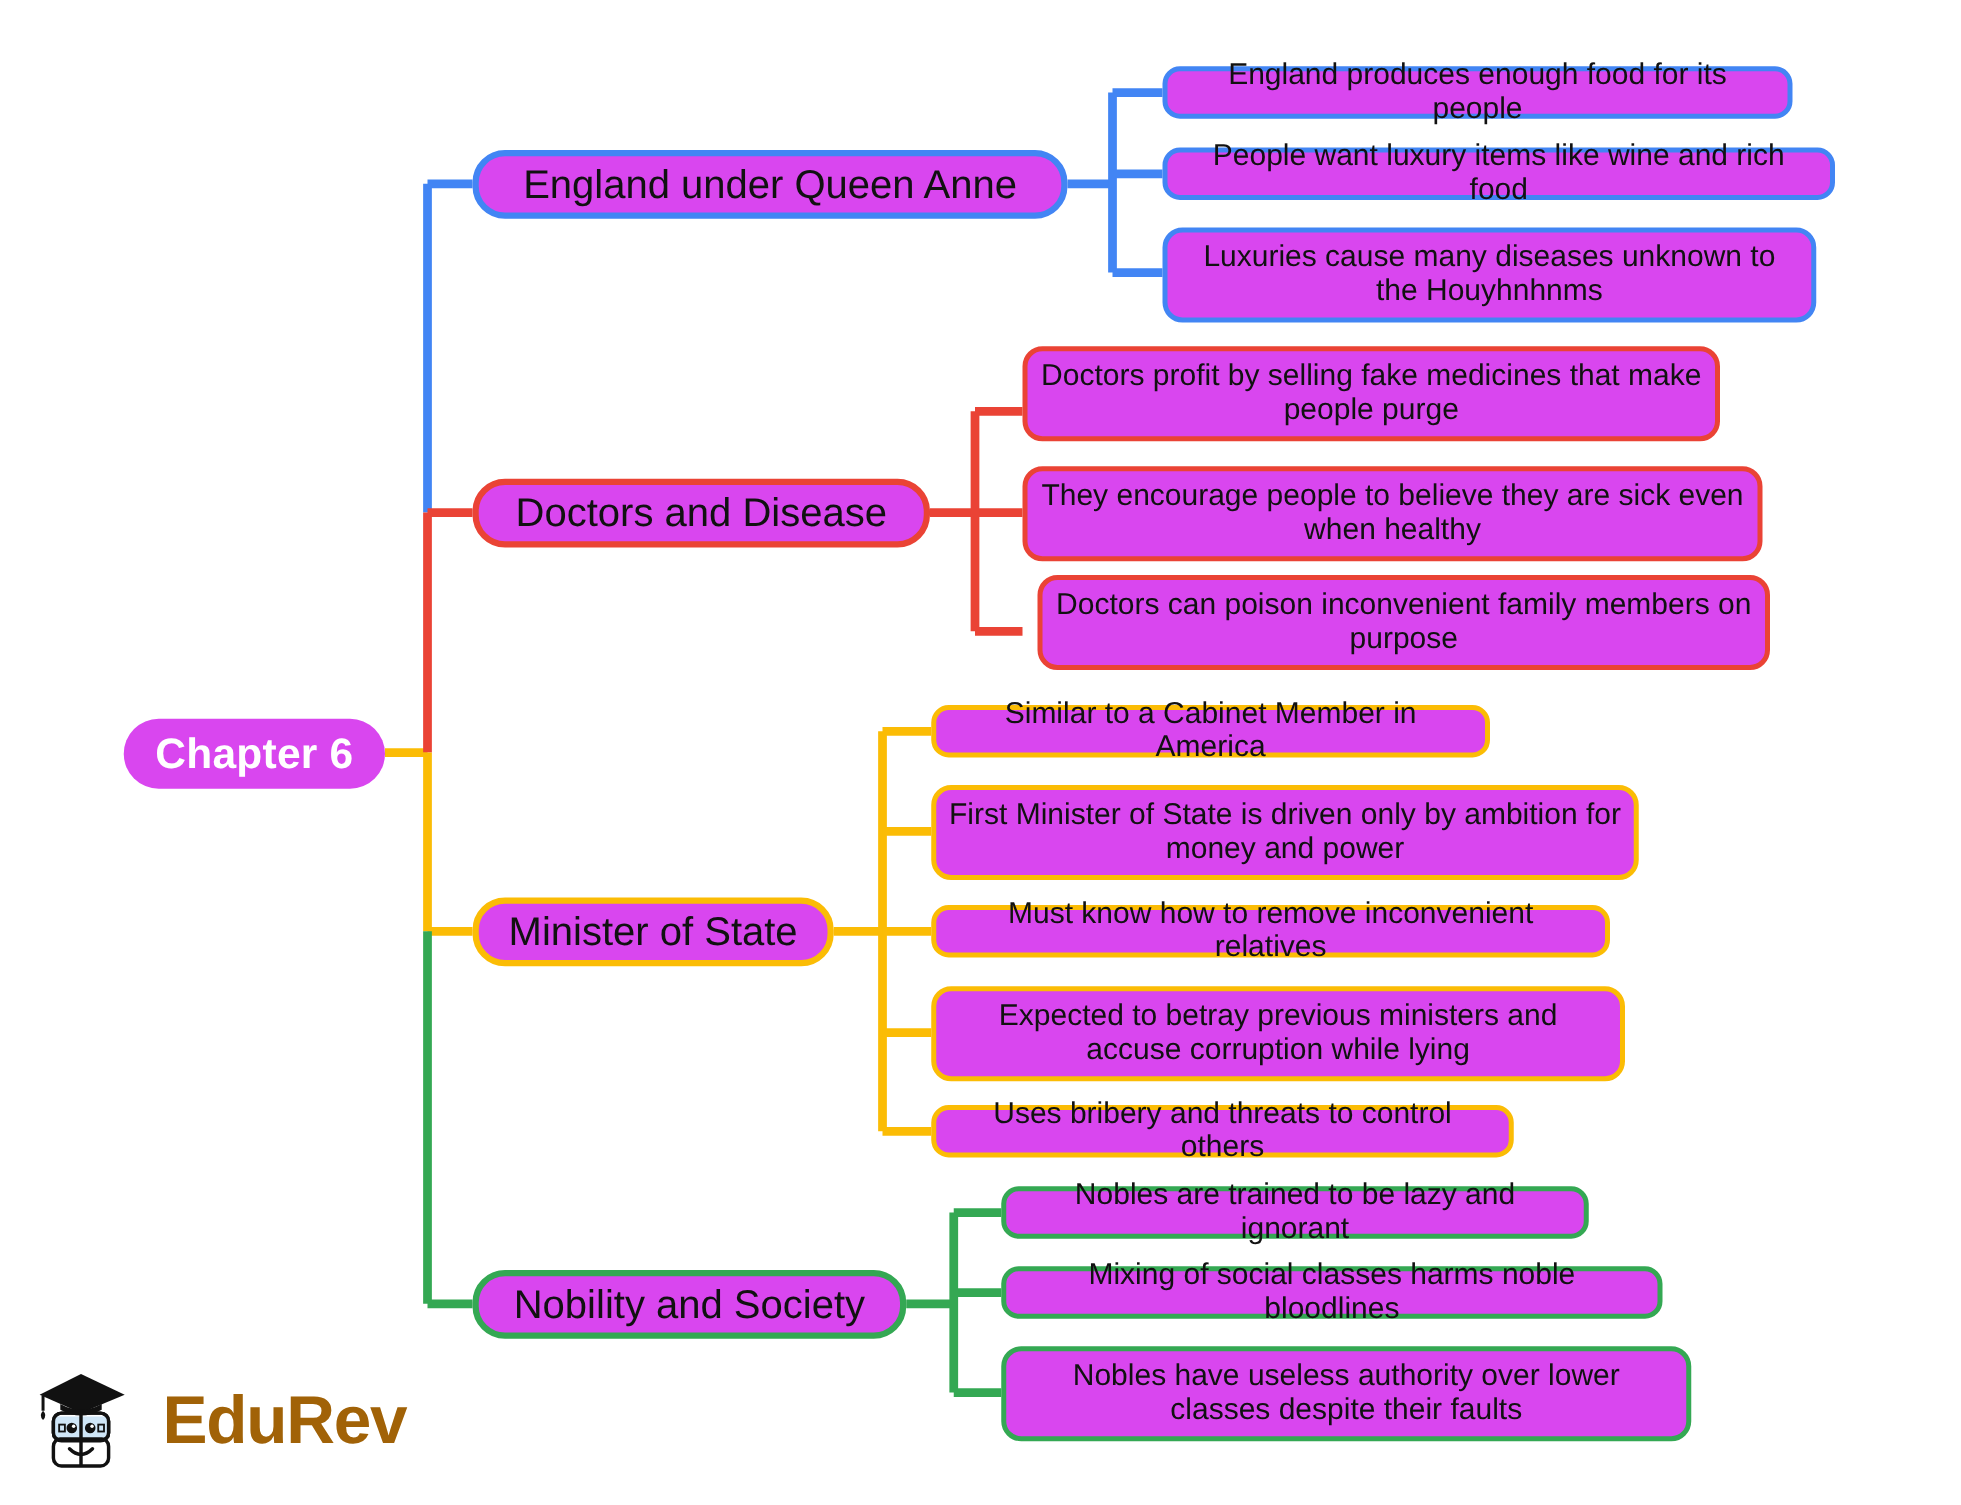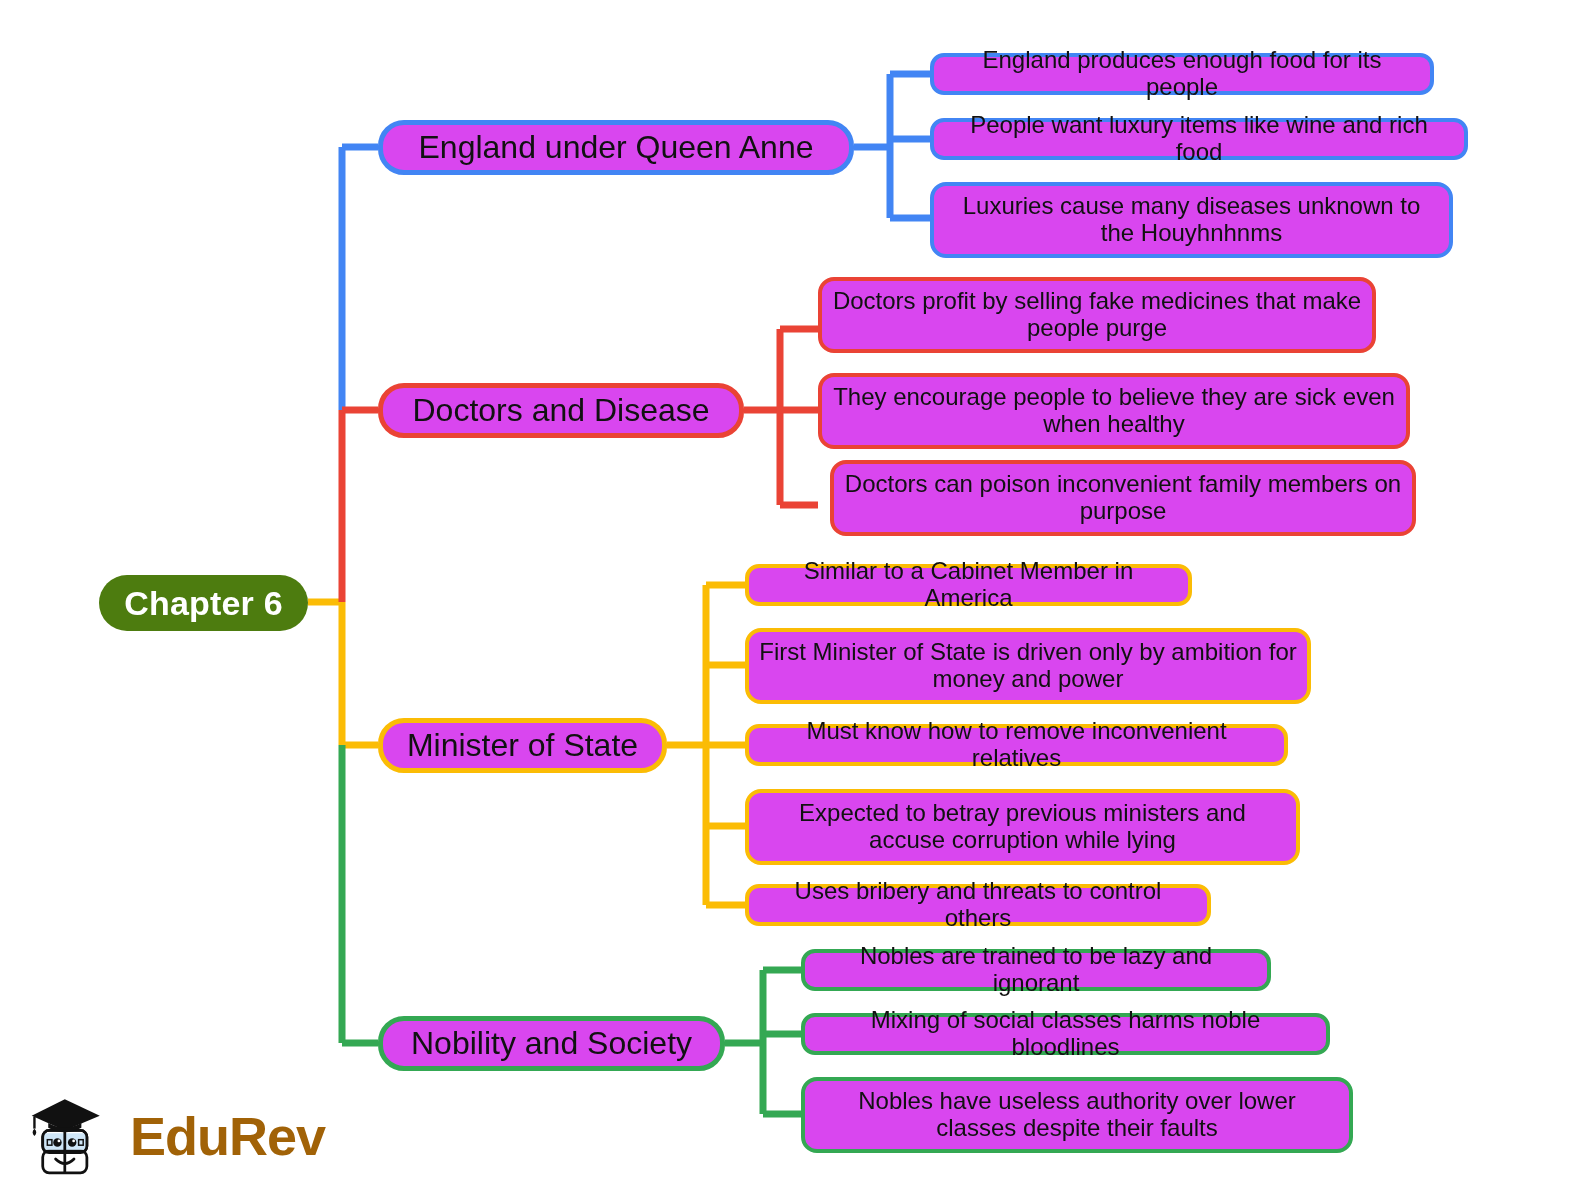--- a/index.html
+++ b/index.html
@@ -36,21 +36,21 @@
     border-style: solid;
     color: #111111;
     line-height: 1.12;
   }
   .root-node {
     position: absolute;
     box-sizing: border-box;
     display: flex;
     align-items: center;
     justify-content: center;
-    background: #4d7c0f;
+    background: #d946ef;
     color: #ffffff;
     font-weight: bold;
     border-radius: 28px;
     letter-spacing: 0.2px;
   }
   .branch-node {
     border-width: 5px;
     border-radius: 26px;
     font-size: 32px;
     padding: 16px 14px;

